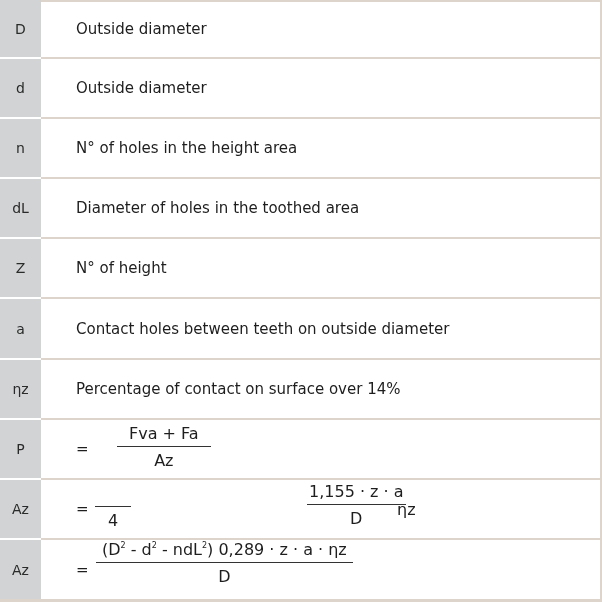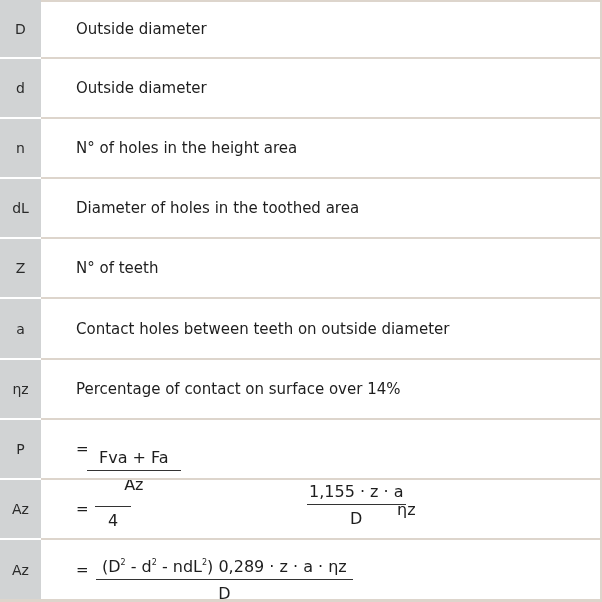--- a/index.html
+++ b/index.html
@@ -42,41 +42,41 @@
   </div>
   <div class="row" style="top:179px;height:58px;">
     <div class="sym">dL</div>
     <div class="body">
         <span class="desc">Diameter of holes in the toothed area</span>
       </div>
   </div>
   <div class="row" style="top:239px;height:58px;">
     <div class="sym">Z</div>
     <div class="body">
-        <span class="desc">N° of teeth</span>
+        <span class="desc">N° of height</span>
       </div>
   </div>
   <div class="row" style="top:299px;height:59px;">
     <div class="sym">a</div>
     <div class="body">
         <span class="desc">Contact holes between teeth on outside diameter</span>
       </div>
   </div>
   <div class="row" style="top:360px;height:58px;">
     <div class="sym">ηz</div>
     <div class="body">
         <span class="desc">Percentage of contact on surface over 14%</span>
       </div>
   </div>
 
   <div class="row" style="top:420px;height:58px;">
     <div class="sym">P</div>
     <div class="body">
       <span class="txt" style="left:35px;">=</span>
-      <div class="frac" style="left:46px;top:4px;margin-top:24px;">
+      <div class="frac" style="left:76px;top:4px;">
         <span class="num" style="padding:0 12px 3px 12px;">Fva + Fa</span>
         <span class="den">Az</span>
       </div>
     </div>
   </div>
 
   <div class="row" style="top:480px;height:58px;">
     <div class="sym">Az</div>
     <div class="body">
       <span class="txt" style="left:35px;">=</span>
@@ -89,21 +89,21 @@
         <span class="den">D</span>
       </div>
       <span class="txt" style="left:356px;font-size:16px;">ηz</span>
     </div>
   </div>
 
   <div class="row" style="top:540px;height:59px;">
     <div class="sym">Az</div>
     <div class="body">
       <span class="txt" style="left:35px;">=</span>
-      <div class="frac" style="left:55px;top:17px;">
+      <div class="frac" style="left:55px;top:0;">
         <span class="num" style="padding:0 6px 3px 6px;"><span>(D</span><sup>2</sup><span> - d</span><sup>2</sup><span> - ndL</span><sup>2</sup><span>) 0,289 · z · a · ηz</span></span>
         <span class="den">D</span>
       </div>
     </div>
   </div>
 
   <div class="sep" style="top:0;"></div>
   <div class="sep" style="top:57px;"></div>
     <div class="sepL" style="top:57px;"></div>
   <div class="sep" style="top:117px;"></div>

